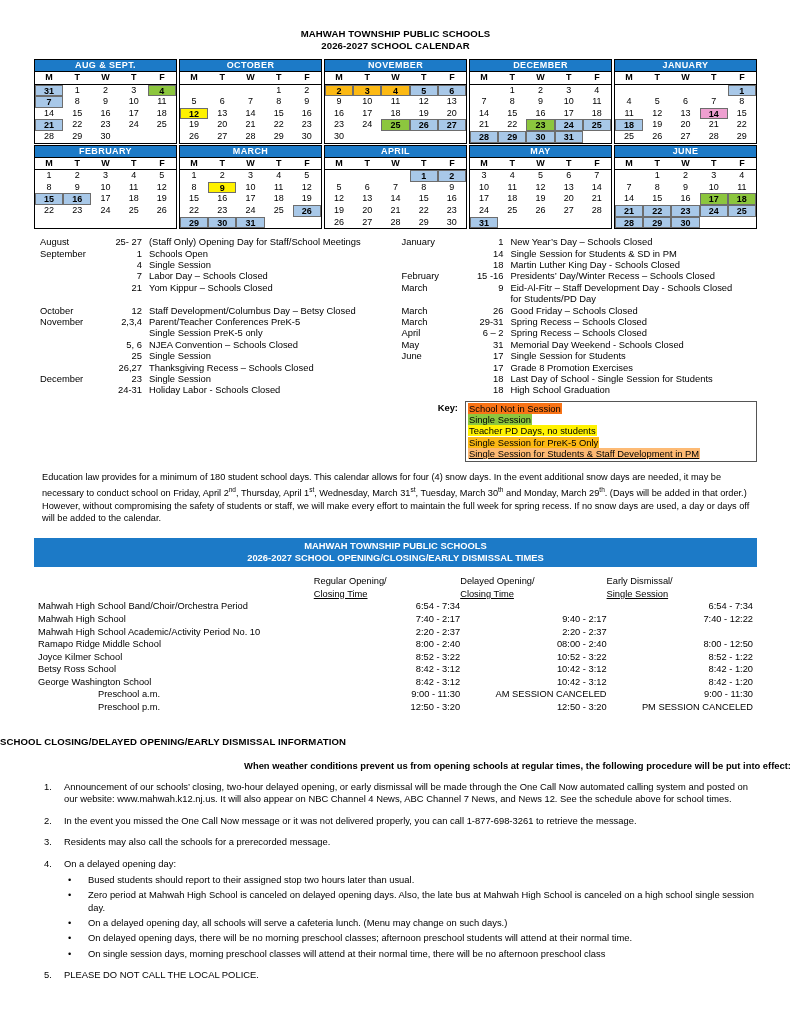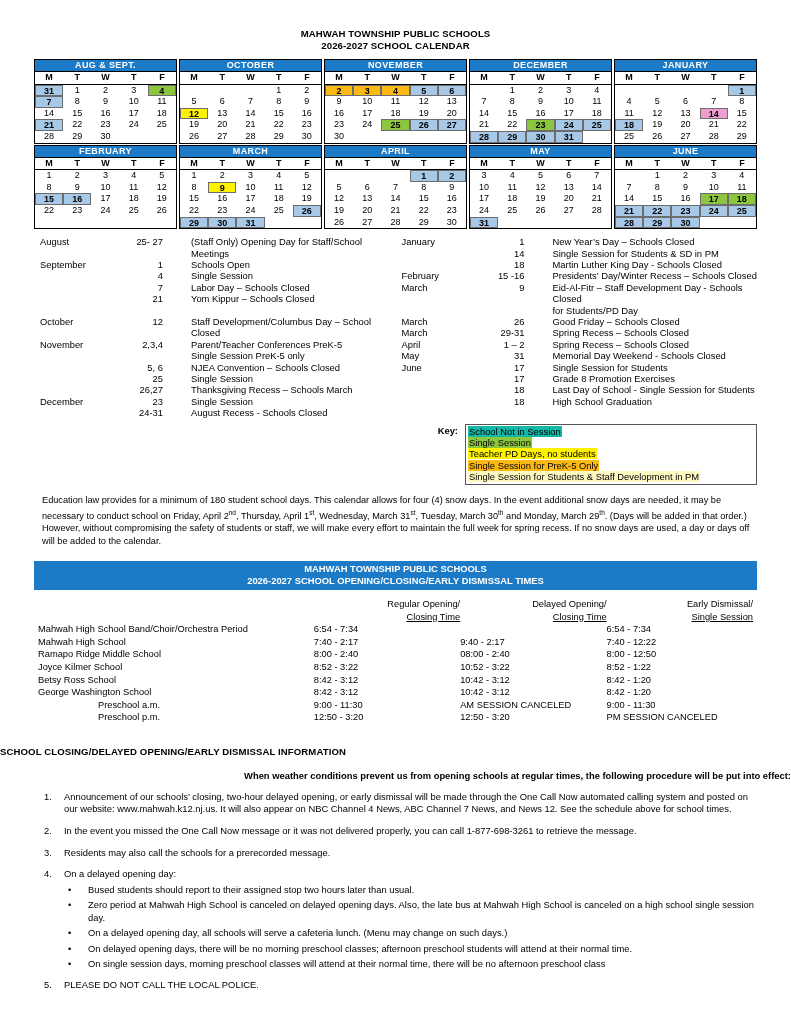--- a/index.html
+++ b/index.html
@@ -39,21 +39,21 @@
   .hl-blue   { background:#A8C8E8; border:1px solid #6D6D6D; font-weight:bold; }
   .hl-green  { background:#8CC63E; border:1px solid #6D6D6D; font-weight:bold; }
   .hl-yellow { background:#FFF200; border:1px solid #6D6D6D; font-weight:bold; }
   .hl-orange { background:#FCB913; border:1px solid #6D6D6D; font-weight:bold; }
   .hl-pink   { background:#EE9FD0; border:1px solid #6D6D6D; font-weight:bold; }
 
   
   .events { display:flex; margin:7px 34px 0 40px; font-size:9.4px; line-height:11.4px; }
   .events .col { width:50%; }
   .events .col.right { padding-left:6px; }
-  .ev { display:flex;gap:21px; }
+  .ev { display:flex; }
   .ev .m  { width:62px; flex:0 0 62px; }
   .ev .dt { width:40px; flex:0 0 40px; text-align:right; padding-right:7px; }
   .ev .tx { flex:1 1 auto; }
   .ev.blank { height:11.4px; }
 
   
   .key-area { position:relative; margin:5px 34px 0 34px; display:flex; justify-content:flex-end; }
   .key-label { font-size:9.4px; font-weight:bold; align-self:flex-start; padding-right:7px; padding-top:1px;}
   .key-box { border:1px solid #555; width:292px; padding:1px 2px 2px 2px; box-sizing:border-box; }
   .key-line { font-size:9.4px; line-height:11.3px; display:block; }
@@ -65,22 +65,22 @@
 
   
   .times-head {
     margin:13px 34px 0 34px; background:#1C7AC7; color:#fff; font-weight:bold;
     text-align:center; font-size:9.4px; line-height:12.2px; padding:2px 0 3px 0;
   }
   .times { margin:8px 34px 0 38px; width:717px; }
   table.tt { border-collapse:collapse; width:715px; table-layout:fixed; font-size:9.3px;}
   table.tt td { padding:0; line-height:12.6px; height:12.6px; vertical-align:bottom;}
   .c-name { width:275px; }
-  .c-col  { width:146px; text-align:left; }
-  .hdr td { text-align:right; line-height:11.5px; height:11.5px;}
+  .c-col  { width:146px; text-align:right; }
+  .hdr td { text-align:left; line-height:11.5px; height:11.5px;}
   .hdr-u { text-decoration:underline; }
   .indent { padding-left:60px !important; }
 
   
   .info-title { text-align:left; font-weight:bold; font-size:9.6px; margin:22px 0 0 0; letter-spacing:.1px;}
   .info-lead { font-weight:bold; font-size:9.4px; margin:13px 0 0 44px;text-align:right; }
   ol.steps { margin:10px 30px 0 44px; padding:0; list-style:none; font-size:9.4px; }
   ol.steps > li { display:flex; margin-bottom:9px; line-height:12.6px; }
   ol.steps > li .num { width:20px; flex:0 0 20px; }
   ol.steps > li .body { flex:1 1 auto; }
@@ -1140,21 +1140,21 @@
         </div>
         <div class="ev">
           <div class="m"></div>
           <div class="dt">21</div>
           <div class="tx">Yom Kippur – Schools Closed</div>
         </div>
         <div class="ev blank"></div>
         <div class="ev">
           <div class="m">October</div>
           <div class="dt">12</div>
-          <div class="tx">Staff Development/Columbus Day – School Closed</div>
+          <div class="tx">Staff Development/Columbus Day – Betsy Closed</div>
         </div>
         <div class="ev">
           <div class="m">November</div>
           <div class="dt">2,3,4</div>
           <div class="tx">Parent/Teacher Conferences PreK-5</div>
         </div>
         <div class="ev">
           <div class="m"></div>
           <div class="dt"></div>
           <div class="tx">Single Session PreK-5 only</div>
@@ -1165,31 +1165,31 @@
           <div class="tx">NJEA Convention – Schools Closed</div>
         </div>
         <div class="ev">
           <div class="m"></div>
           <div class="dt">25</div>
           <div class="tx">Single Session</div>
         </div>
         <div class="ev">
           <div class="m"></div>
           <div class="dt">26,27</div>
-          <div class="tx">Thanksgiving Recess – Schools March</div>
+          <div class="tx">Thanksgiving Recess – Schools Closed</div>
         </div>
         <div class="ev">
           <div class="m">December</div>
           <div class="dt">23</div>
           <div class="tx">Single Session</div>
         </div>
         <div class="ev">
           <div class="m"></div>
           <div class="dt">24-31</div>
-          <div class="tx">August Recess - Schools Closed</div>
+          <div class="tx">Holiday Labor - Schools Closed</div>
         </div>
       </div>
     <div class="col right" id="events-right">
         <div class="ev">
           <div class="m">January</div>
           <div class="dt">1</div>
           <div class="tx">New Year’s Day – Schools Closed</div>
         </div>
         <div class="ev">
           <div class="m"></div>
@@ -1221,21 +1221,21 @@
           <div class="dt">26</div>
           <div class="tx">Good Friday – Schools Closed</div>
         </div>
         <div class="ev">
           <div class="m">March</div>
           <div class="dt">29-31</div>
           <div class="tx">Spring Recess – Schools Closed</div>
         </div>
         <div class="ev">
           <div class="m">April</div>
-          <div class="dt">1 – 2</div>
+          <div class="dt">6 – 2</div>
           <div class="tx">Spring Recess – Schools Closed</div>
         </div>
         <div class="ev">
           <div class="m">May</div>
           <div class="dt">31</div>
           <div class="tx">Memorial Day Weekend - Schools Closed</div>
         </div>
         <div class="ev">
           <div class="m">June</div>
           <div class="dt">17</div>
@@ -1255,25 +1255,25 @@
           <div class="m"></div>
           <div class="dt">18</div>
           <div class="tx">High School Graduation</div>
         </div>
       </div>
   </div>
 
   <div class="key-area">
     <div class="key-label">Key:</div>
     <div class="key-box" id="key-box">
-        <div class="key-line"><span style="background: #14b8a6;">School Not in Session</span></div>
+        <div class="key-line"><span style="background: #f97316;">School Not in Session</span></div>
         <div class="key-line"><span style="background: rgb(140, 198, 62);">Single Session</span></div>
         <div class="key-line"><span style="background: rgb(255, 242, 0);">Teacher PD Days, no students</span></div>
         <div class="key-line"><span style="background: rgb(252, 185, 19);">Single Session for PreK-5 Only</span></div>
-        <div class="key-line"><span style="background: #fef9c3;">Single Session for Students &amp; Staff Development in PM</span></div>
+        <div class="key-line"><span style="background: #fdba74; text-decoration: underline;">Single Session for Students &amp; Staff Development in PM</span></div>
       </div>
   </div>
 
   <div class="law">
     <span>Education law provides for a minimum of 180 student school days.  This calendar allows for four (4) snow days.  In the event additional snow days are needed, it may be necessary to conduct school on Friday, April 2</span><sup>nd</sup><span>, Thursday, April 1</span><sup>st</sup><span>, Wednesday, March 31</span><sup>st</sup><span>, Tuesday, March 30</span><sup>th</sup><span> and Monday, March 29</span><sup>th</sup><span>.  (Days will be added in that order.)  However, without compromising the safety of students or staff, we will make every effort to maintain the full week for spring recess.  If no snow days are used, a day or days off will be added to the calendar.</span>
   </div>
 
   <div class="times-head">
     <div>MAHWAH TOWNSHIP PUBLIC SCHOOLS</div>
     <div>2026-2027 SCHOOL OPENING/CLOSING/EARLY DISMISSAL TIMES</div>
@@ -1298,20 +1298,26 @@
             <td class="c-name">Mahwah High School Band/Choir/Orchestra Period</td>
             <td class="c-col">6:54 -  7:34</td>
             <td class="c-col"></td>
             <td class="c-col">6:54 -  7:34</td>
           </tr>
           <tr>
             <td class="c-name">Mahwah High School</td>
             <td class="c-col">7:40 -  2:17</td>
             <td class="c-col">9:40 -  2:17</td>
             <td class="c-col">7:40 - 12:22</td>
+          </tr>
+          <tr>
+            <td class="c-name">Mahwah High School Academic/Activity Period No. 10</td>
+            <td class="c-col">2:20 -  2:37</td>
+            <td class="c-col">2:20 -  2:37</td>
+            <td class="c-col"></td>
           </tr>
           <tr>
             <td class="c-name">Ramapo Ridge Middle School</td>
             <td class="c-col">8:00 -  2:40</td>
             <td class="c-col">08:00 -  2:40</td>
             <td class="c-col">8:00 - 12:50</td>
           </tr>
           <tr>
             <td class="c-name">Joyce Kilmer School</td>
             <td class="c-col">8:52 -  3:22</td>

